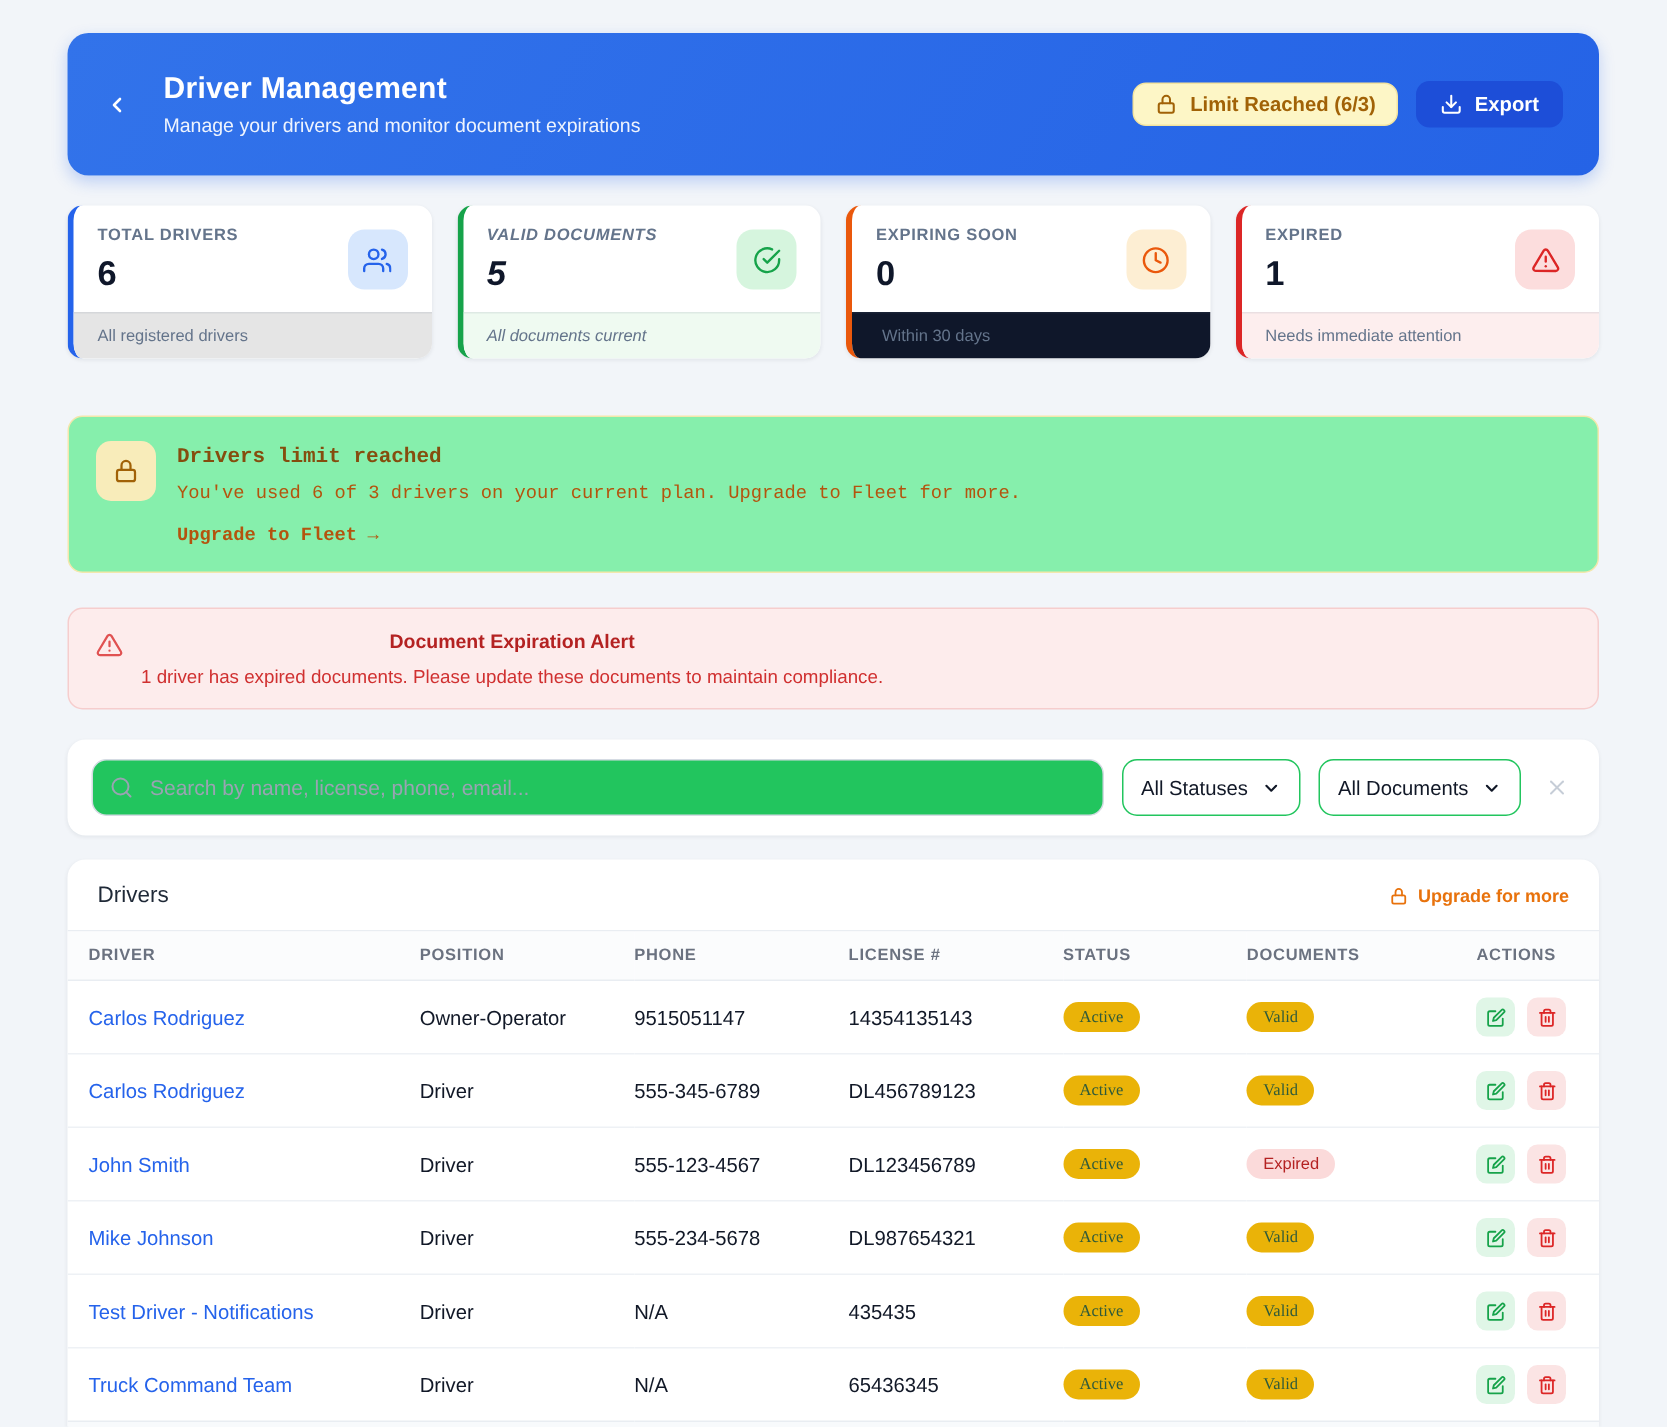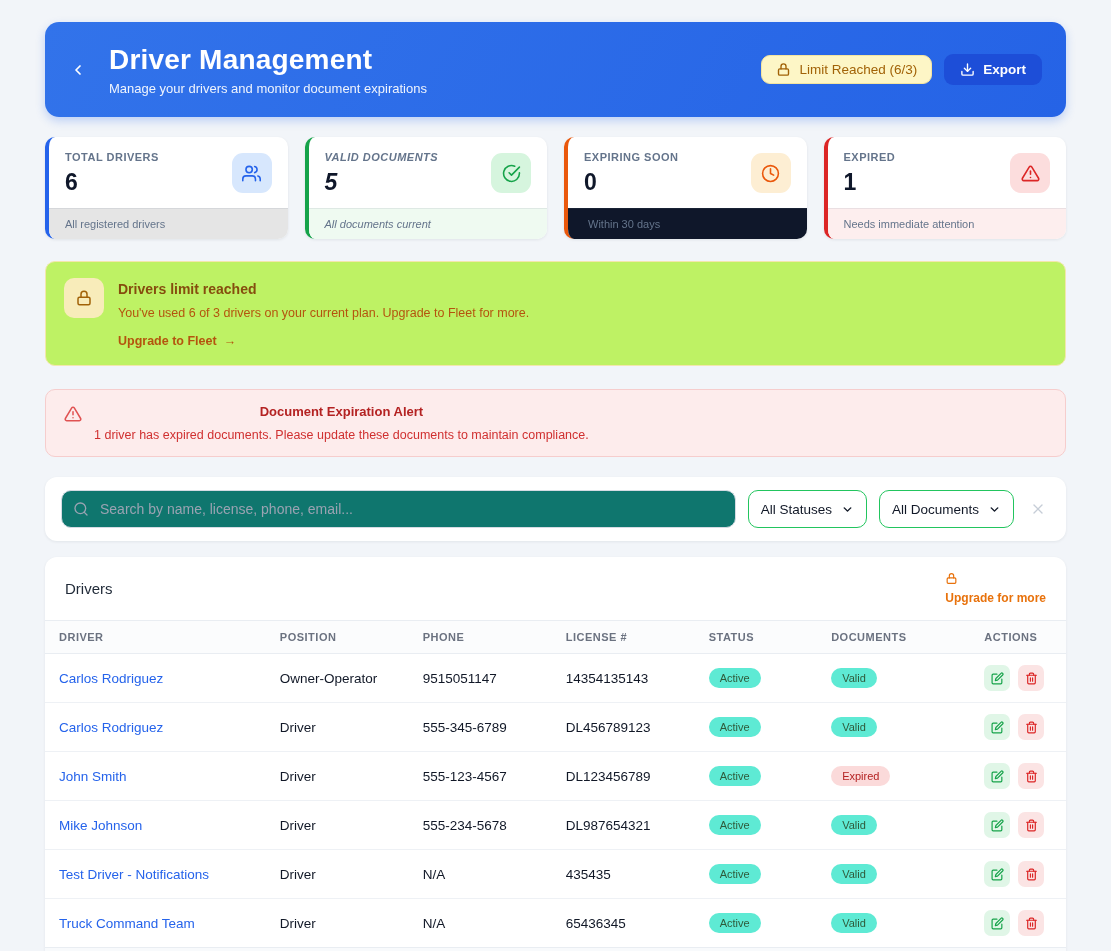--- a/index.html
+++ b/index.html
@@ -16,26 +16,26 @@
   .hero {
     background:linear-gradient(120deg,#3273ea,#2563e6);
     border-radius:14px;
     height:95px;
     display:flex; align-items:center; justify-content:space-between;
     padding:0 24px 0 18px;
     box-shadow:0 4px 10px rgba(37,99,235,.25);
   }
   .hero-left { display:flex; align-items:center; gap:16px; }
   .back-btn { width:30px; height:30px; display:flex; align-items:center; justify-content:center; color:#fff; cursor:pointer; border-radius:8px; }
-  .hero-title { color:#fff; font-size:28px; font-weight:bold; letter-spacing:.2px; }
+  .hero-title { color:#fff; font-size:20px; font-weight:bold; letter-spacing:.2px; }
   .hero-sub { color:rgba(255,255,255,.92); font-size:13px; margin-top:5px; }
   .hero-right { display:flex; align-items:center; gap:12px; }
   .limit-pill {
     background:#fdf6c6; color:#a16207; border:1px solid #f3e4a0;
-    font-size:13.5px; font-weight:normal;
+    font-size:13.5px; font-weight:bold;
     border-radius:9px; padding:6px 14px;
     display:flex; align-items:center; gap:8px; cursor:pointer;
   }
   .export-btn {
     background:#1d4ed8; color:#fff; border:none;
     font-size:13.5px; font-weight:bold; font-family:inherit;
     border-radius:9px; padding:8px 16px;
     display:flex; align-items:center; gap:8px; cursor:pointer;
   }
 
@@ -58,22 +58,22 @@
   .ic-green  { background:#d6f5de; color:#16a34a; }
   .ic-orange { background:#fdeed3; color:#ea580c; }
   .ic-red    { background:#fcdddd; color:#dc2626; }
   .ft-blue   { background:#e5e5e5; }
   .ft-green  { background:#effaf1; }
   .ft-orange { background:#0f172a;padding-left:20px; }
   .ft-red    { background:#fdeeee; }
 
   
   .limit-banner {
-    margin-top:22px; background:#bef264; border:1px solid #f3e7ac;
-    border-radius:10px; padding:16px 18px; display:flex; gap:14px;
+    margin-top:38px; background:#86efac; border:1px solid #f3e7ac;
+    border-radius:10px; padding:16px 18px; display:flex; gap:14px;font-family:Liberation Mono, monospace;
   }
   .limit-icon-box { width:40px; height:40px; border-radius:10px; background:#f8ecba; display:flex; align-items:center; justify-content:center; color:#a16207; flex-shrink:0; }
   .limit-title { font-size:14px; font-weight:bold; color:#854d0e; padding-top:3px; }
   .limit-msg { font-size:12.5px; color:#b4540e; margin-top:9px; }
   .limit-link { font-size:12.5px; font-weight:bold; color:#b4540e; margin-top:14px; display:inline-flex; align-items:center; gap:7px; cursor:pointer; }
 
   
   .exp-banner {
     margin-top:23px; background:#fdecec; border:1px solid #f6cdcd;
     border-radius:10px; padding:14px 18px; display:flex; gap:12px;
@@ -86,55 +86,55 @@
   .filter-card {
     margin-top:20px; background:#fff; border-radius:12px; padding:13px 16px;
     display:flex; align-items:center; gap:12px;
     box-shadow:0 1px 3px rgba(15,23,42,.07);
   }
   .search-wrap { flex:1; position:relative; }
   .search-wrap svg { position:absolute; left:12px; top:50%; transform:translateY(-50%); color:#9aa3b2; }
   .search-input {
     width:100%; height:38px; border:1px solid #d5dbe3; border-radius:10px;
     padding:0 12px 0 38px; font-size:14px; font-family:inherit; color:#111827;
-    outline:none; background:#0f766e;
+    outline:none; background:#22c55e;
   }
   .search-input::placeholder { color:#9aa3b2; }
   .select-box {
     height:38px; border:1px solid #22c55e; border-radius:10px;
     display:flex; align-items:center; gap:9px; padding:0 12px;
     font-size:13.5px; color:#111827; background:#fff; cursor:pointer; white-space:nowrap;
   }
   .clear-x { color:#c6cdd7; cursor:pointer; display:flex; align-items:center; padding:0 4px; }
 
   
   .table-card {
     margin-top:16px; background:#fff; border-radius:12px; overflow:hidden;
     box-shadow:0 1px 3px rgba(15,23,42,.07);
   }
   .table-head-bar {
     display:flex; align-items:center; justify-content:space-between;
     padding:15px 20px; border-bottom:1px solid #e9edf2;
   }
   .table-title { font-size:15px; color:#1f2937; }
-  .upgrade-link { font-size:12px; font-weight:bold; color:#e8720c; display:flex; align-items:flex-start; gap:6px; cursor:pointer;flex-direction:column; }
+  .upgrade-link { font-size:12px; font-weight:bold; color:#e8720c; display:flex; align-items:flex-end; gap:6px; cursor:pointer; }
   table { width:100%; border-collapse:collapse; }
   thead th {
     font-size:11px; font-weight:bold; color:#6b7280; letter-spacing:.5px;
     text-align:left; padding:10px 0 10px 0; background:#fbfcfd;
     border-bottom:1px solid #e9edf2;
   }
   thead th:first-child, tbody td:first-child { padding-left:14px; }
   tbody td { padding:11px 0; border-bottom:1px solid #eef1f5; font-size:13.5px; color:#111827; vertical-align:middle; }
   tbody tr:last-child td { border-bottom:1px solid #e9edf2; }
   .driver-link { color:#2563eb; text-decoration:none; cursor:pointer; }
   .pill {
     display:inline-block; font-size:11px; padding:4px 11px; border-radius:999px;
   }
-  .pill-green { background:#5eead4; color:#2f5a3a; }
+  .pill-green { background:#eab308; color:#2f5a3a;font-family:Liberation Serif, serif; }
   .pill-red   { background:#fbdada; color:#b42222; }
   .actions { display:flex; gap:8px; }
   .action-btn {
     width:26px; height:26px; border-radius:7px; border:none; cursor:pointer;
     display:flex; align-items:center; justify-content:center; padding:0;
   }
   .edit-btn { background:#e0f6e7; color:#16a34a; }
   .del-btn  { background:#fbe4e4; color:#dc2626; }
   .table-footer { height:30px; background:#f8fafc; border-top:none; }
 </style>

